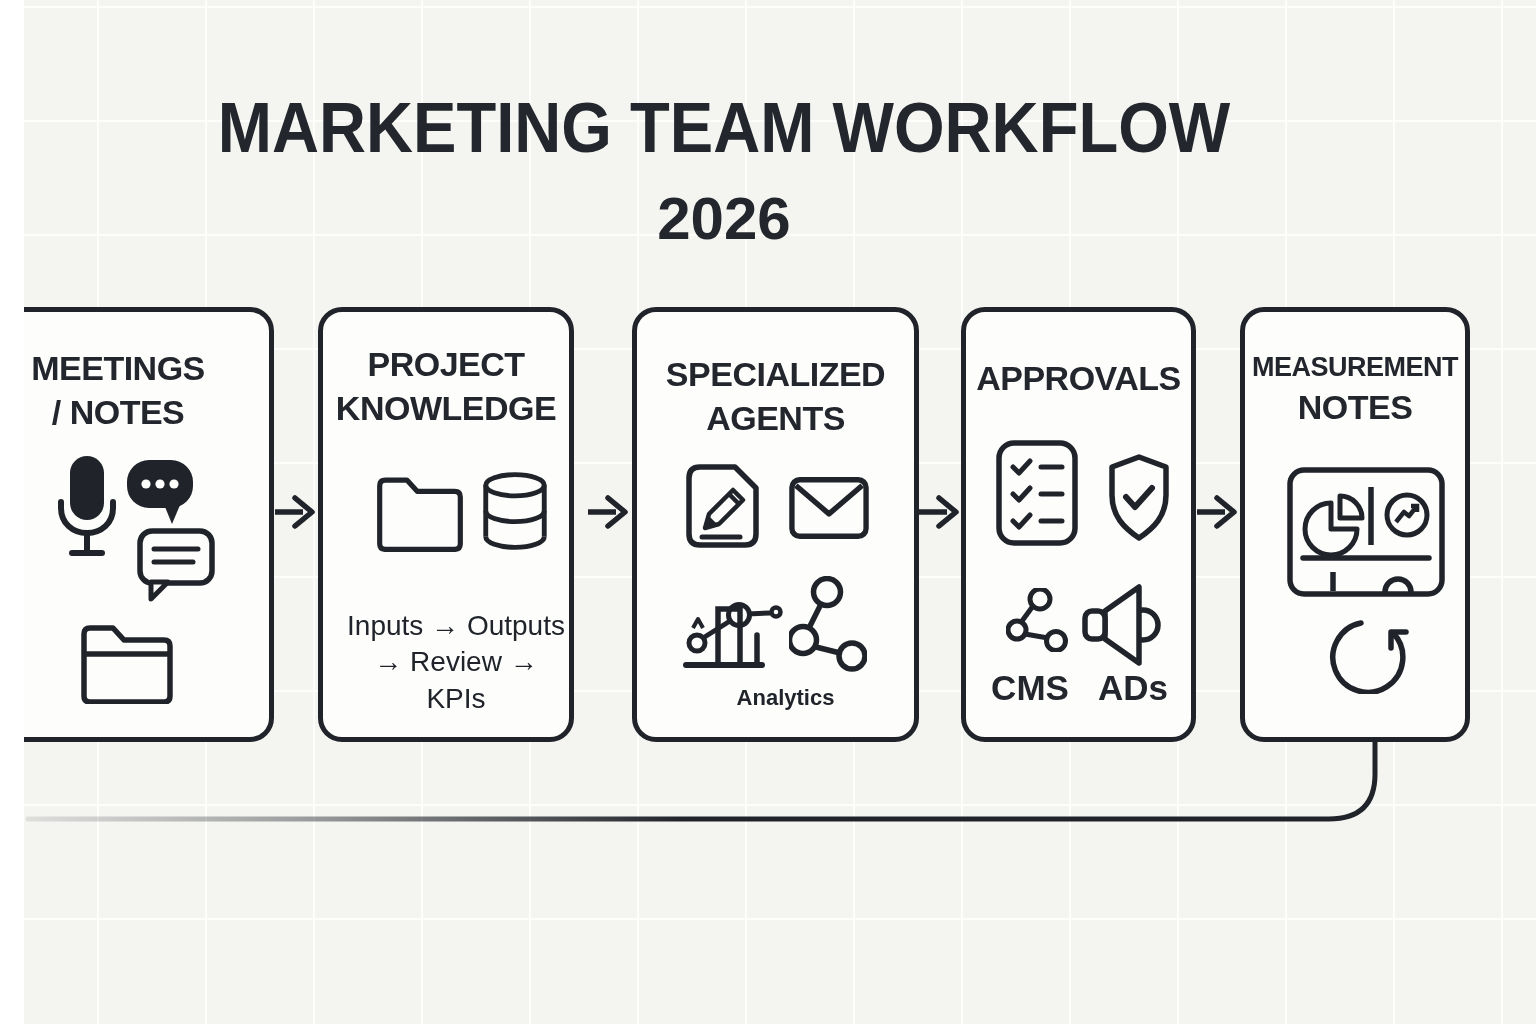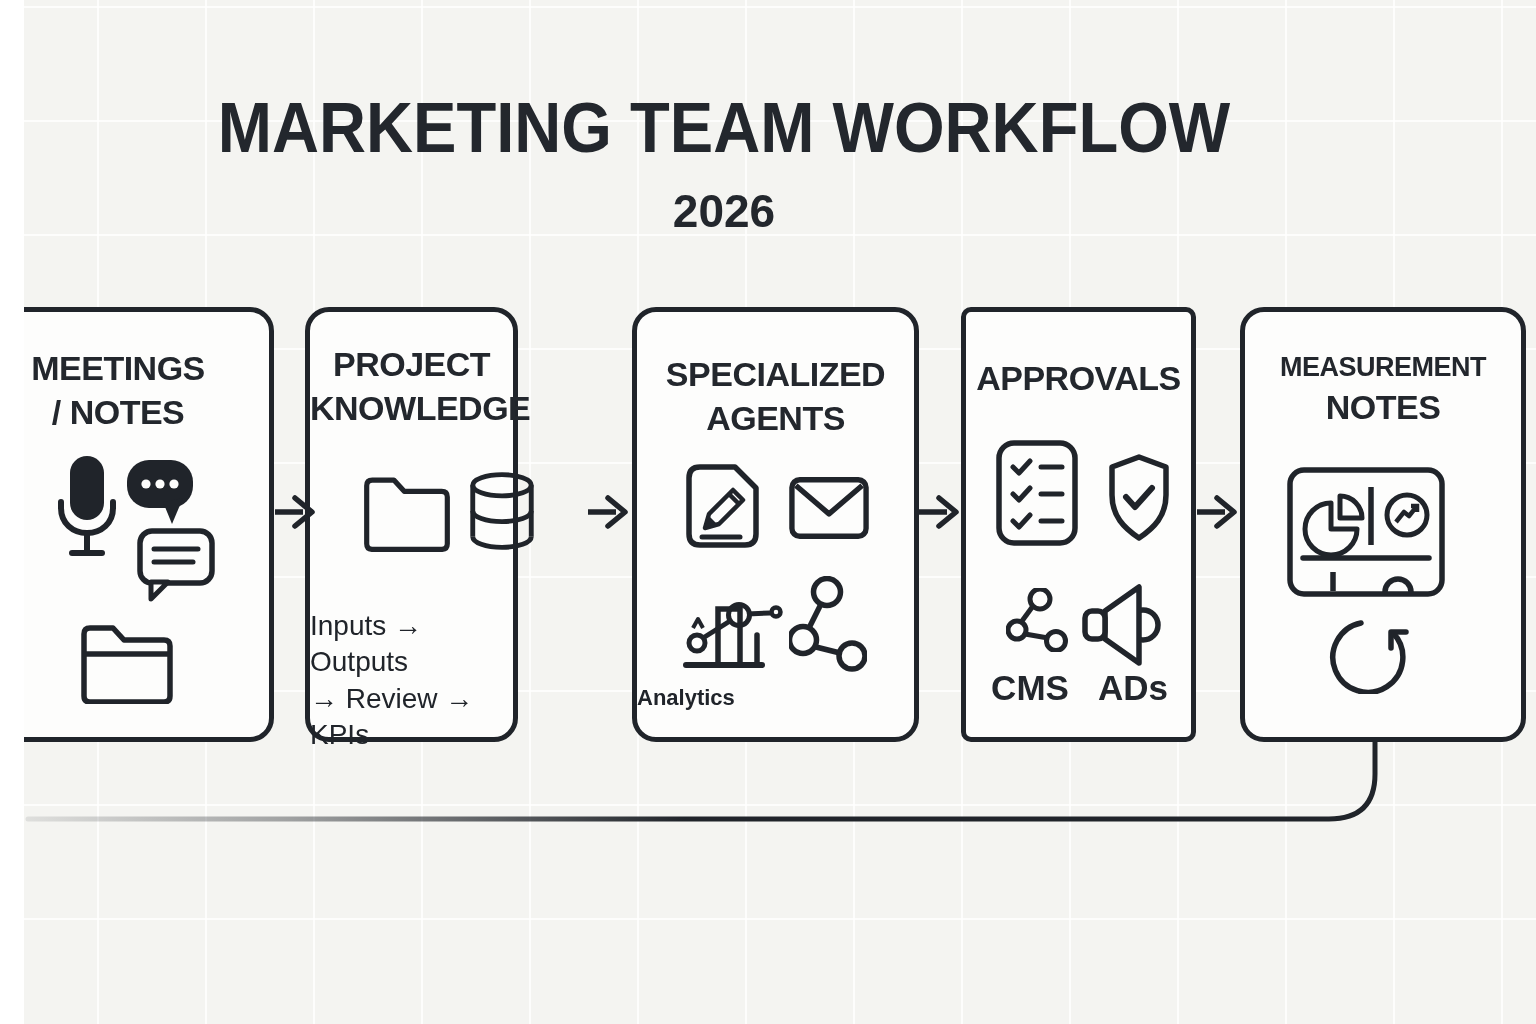--- a/index.html
+++ b/index.html
@@ -12,46 +12,46 @@
     background-size:108px 114px;background-position:73px 6px;
     font-family:"Liberation Sans", sans-serif;color:#20242a;margin-left:24px;
   }
   .title{
     position:absolute;top:88px;left:0;width:1400px;text-align:center;
     font-size:70px;font-weight:bold;letter-spacing:0px;white-space:nowrap;
     transform:scaleX(.93);transform-origin:700px 50%;color:#23272d;
   }
   .subtitle{
     position:absolute;top:184px;left:0;width:1400px;text-align:center;
-    font-size:46px;font-weight:bold;color:#23272d;
+    font-size:60px;font-weight:bold;color:#23272d;
   }
   .node{
     position:absolute;top:307px;height:435px;box-sizing:border-box;
     background:#fdfdfc;border:5px solid #20242a;border-radius:24px;z-index:2;
   }
   #node-meetings{left:-62px;width:312px;}
-  #node-knowledge{left:281px;width:213px;}
+  #node-knowledge{left:294px;width:256px;}
   #node-agents{left:608px;width:287px;}
-  #node-approvals{left:937px;width:235px;border-radius:10px;}
-  #node-measurement{left:1216px;width:286px;}
+  #node-approvals{left:937px;width:235px;}
+  #node-measurement{left:1216px;width:230px;}
   .node-title{
     position:absolute;left:0;right:0;text-align:center;font-weight:bold;
     font-size:34px;line-height:1.3;letter-spacing:-.5px;color:#23272d;
   }
   .node-title span{display:block;}
   #node-meetings  .node-title{top:34px;}
   #node-knowledge .node-title{top:30px;}
   #node-agents    .node-title{top:40px;}
   #node-approvals .node-title{top:44px;}
   #node-measurement .node-title{top:38px;}
   #node-measurement .node-title .line-small{font-size:27px;letter-spacing:-.5px;}
   .icon{position:absolute;}
   .caption{
-    position:absolute;left:0;right:0;text-align:left;
-    font-size:28px;line-height:1.3;color:#20242a;
+    position:absolute;left:0;right:0;text-align:center;
+    font-size:28px;line-height:1.3;color:#20242a;padding-left:20px;
   }
   .caption.bold{font-weight:bold;font-size:22px;}
   .icon-label{
     position:absolute;text-align:center;font-weight:bold;font-size:35px;color:#23272d;
   }
   .flow-arrow{position:absolute;top:491px;z-index:3;}
   .feedback{position:absolute;top:0;left:0;z-index:1;}
   svg *{vector-effect:none;}
 </style>
 </head>

